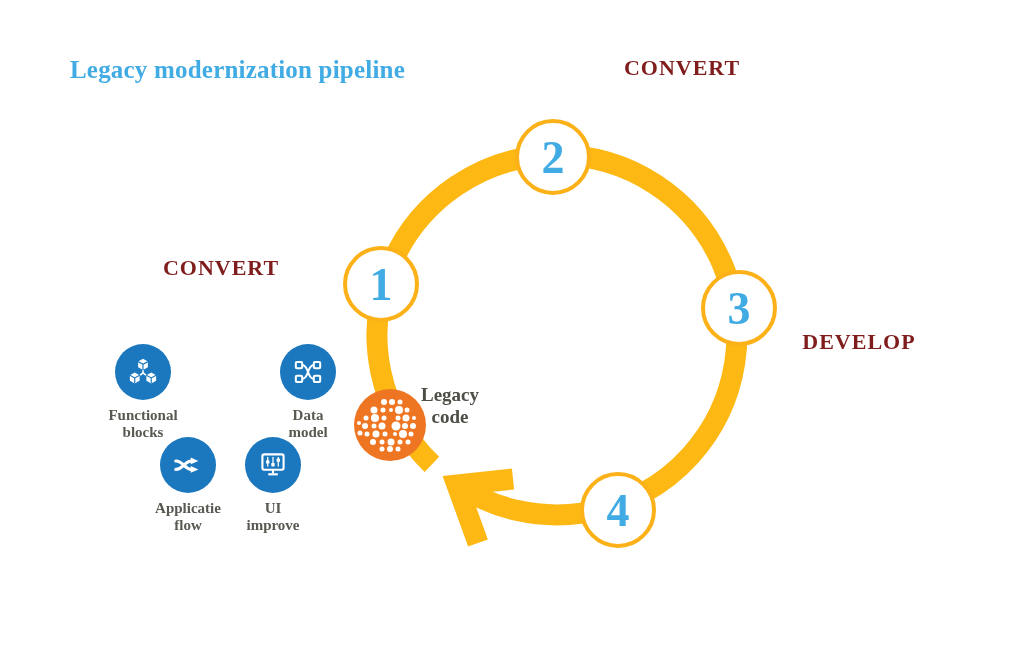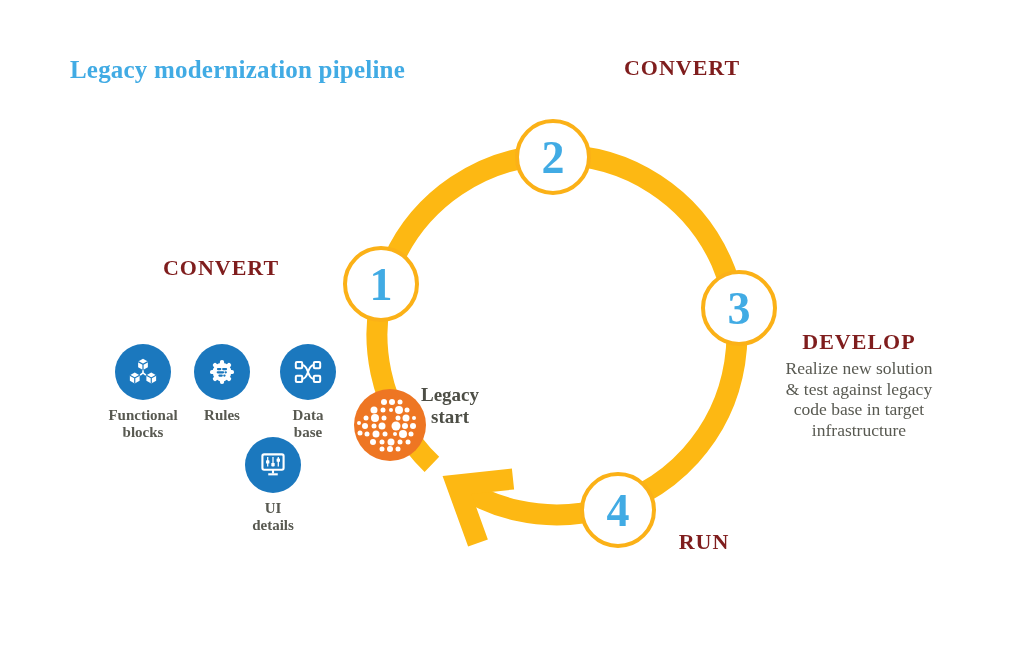--- a/index.html
+++ b/index.html
@@ -94,21 +94,21 @@
         <circle cx="18" cy="17" r="2.5"></circle>
       <circle cx="-8" cy="24" r="2.5"></circle>
         <circle cx="0" cy="24" r="3"></circle>
         <circle cx="8" cy="24" r="2.5"></circle>
       <circle cx="-31" cy="-2" r="2"></circle>
         <circle cx="-30" cy="8" r="2.5"></circle>
     </g>
   </svg>
 
   <div class="legacy-label">Legacy
-start</div>
+code</div>
 
   <div class="num-circle" style="left:343px;top:246px;">
     <span>1</span>
   </div>
   <div class="num-circle" style="left:515px;top:119px;">
     <span>2</span>
   </div>
   <div class="num-circle" style="left:701px;top:270px;">
     <span>3</span>
   </div>
@@ -119,28 +119,23 @@
   <div class="step-block" style="left:96px;top:255px;width:250px;">
     <div class="step-heading">CONVERT</div>
   </div>
 
   <div class="step-block" style="left:557px;top:55px;width:250px;">
     <div class="step-heading">CONVERT</div>
   </div>
 
   <div class="step-block" style="left:745px;top:329px;width:228px;">
     <div class="step-heading">DEVELOP</div>
-    <div class="step-desc">Realize new solution
-&amp; test against legacy
-code base in target
-infrastructure</div>
   </div>
 
   <div class="step-block" style="left:545px;top:529px;width:318px;">
-    <div class="step-heading">RUN</div>
   </div>
 
   <div class="icon-item" style="left:83px;top:344px;">
     <div class="icon-circle">
       <svg width="36" height="36" viewBox="-17 -17 34 34">
         <g transform="translate(0,-7.2)">
           <polygon points="0,-5.2 4.6,-2.6 4.6,2.6 0,5.2 -4.6,2.6 -4.6,-2.6" fill="#fff"></polygon>
           <path d="M-4.6,-2.6 L0,0 L4.6,-2.6 M0,0 L0,5.2" stroke="#1B78BE" stroke-width="1.1" fill="none"></path>
         </g>
         <g transform="translate(-7.8,5.6)">
@@ -151,71 +146,66 @@
           <polygon points="0,-5.2 4.6,-2.6 4.6,2.6 0,5.2 -4.6,2.6 -4.6,-2.6" fill="#fff"></polygon>
           <path d="M-4.6,-2.6 L0,0 L4.6,-2.6 M0,0 L0,5.2" stroke="#1B78BE" stroke-width="1.1" fill="none"></path>
         </g>
         <path d="M0,0.8 L0,-1.6 M0,0.8 L-2.7,3 M0,0.8 L2.7,3" stroke="#fff" stroke-width="1.5" fill="none"></path>
       </svg>
     </div>
     <div class="icon-label">Functional
 blocks</div>
   </div>
 
-  <div class="icon-item" style="left:162px;top:344px;">
-    <div class="icon-circle">
-      <svg width="36" height="36" viewBox="-17 -17 34 34">
-        <g fill="#fff">
-          <rect x="-2" y="-11.3" width="4" height="22.6" rx="1.8"></rect>
-          <rect x="-2" y="-11.3" width="4" height="22.6" rx="1.8" transform="rotate(45)"></rect>
-          <rect x="-2" y="-11.3" width="4" height="22.6" rx="1.8" transform="rotate(90)"></rect>
-          <rect x="-2" y="-11.3" width="4" height="22.6" rx="1.8" transform="rotate(135)"></rect>
-          <circle r="8.8"></circle>
-        </g>
-        <g stroke="#1B78BE" stroke-width="2.1" stroke-linecap="round" fill="none">
-          <path d="M-3.8,-2.8 L-1.6,-2.8 M1.1,-2.8 L3.8,-2.8"></path>
-          <path d="M-4,0.3 L1,0.3 M3.4,0.3 L3.6,0.3"></path>
-          <path d="M-2.4,3.4 L-0.2,3.4 M2.2,3.4 L2.4,3.4"></path>
-        </g>
-      </svg>
-    </div>
-    <div class="icon-label">Rules</div>
-  </div>
 
   <div class="icon-item" style="left:248px;top:344px;">
     <div class="icon-circle">
       <svg width="36" height="36" viewBox="-17 -17 34 34">
         <g stroke="#fff" stroke-width="1.9" fill="none">
           <rect x="-11.5" y="-9.5" width="6" height="6" rx="1"></rect>
           <rect x="-11.5" y="3.5" width="6" height="6" rx="1"></rect>
           <rect x="5.5" y="-9.5" width="6" height="6" rx="1"></rect>
           <rect x="5.5" y="3.5" width="6" height="6" rx="1"></rect>
           <path d="M-5.5,-6.5 C1,-6.5 -1,6.5 5.5,6.5"></path>
           <path d="M-5.5,6.5 C1,6.5 -1,-6.5 5.5,-6.5"></path>
         </g>
       </svg>
     </div>
     <div class="icon-label">Data
-base</div>
-  </div>
-
+model</div>
+  </div>
+
+  <div class="icon-item" style="left:128px;top:437px;">
+    <div class="icon-circle">
+      <svg width="36" height="36" viewBox="-17 -17 34 34">
+        <g stroke="#fff" stroke-width="3" fill="none" stroke-linecap="round">
+          <path d="M-11.5,-3.8 C-4.5,-3.8 -3,4.2 3,4.2"></path>
+          <path d="M-11.5,4.2 C-4.5,4.2 -3,-3.8 3,-3.8"></path>
+        </g>
+        <path d="M2.6,1 L9.8,4.2 L2.6,7.4 Z" fill="#fff"></path>
+        <path d="M2.6,-7 L9.8,-3.8 L2.6,-0.6 Z" fill="#fff"></path>
+      </svg>
+    </div>
+    <div class="icon-label">Applicatie
+flow</div>
+  </div>
 
   <div class="icon-item" style="left:213px;top:437px;">
     <div class="icon-circle">
       <svg width="36" height="36" viewBox="-17 -17 34 34">
         <g stroke="#fff" fill="none">
           <rect x="-10" y="-10" width="20" height="14.5" rx="1.6" stroke-width="2"></rect>
           <path d="M-5,-7.5 L-5,1.5 M0,-7.5 L0,1.5 M5,-7.5 L5,1.5" stroke-width="1.2"></path>
           <path d="M0,4.5 L0,8" stroke-width="2"></path>
           <path d="M-4.5,8.8 L4.5,8.8" stroke-width="2"></path>
         </g>
         <g fill="#fff">
           <rect x="-6.6" y="-4.6" width="3.2" height="3.2" rx="0.6"></rect>
           <rect x="-1.6" y="-2" width="3.2" height="3.2" rx="0.6"></rect>
           <rect x="3.4" y="-6.2" width="3.2" height="3.2" rx="0.6"></rect>
         </g>
       </svg>
     </div>
     <div class="icon-label">UI
-details</div>
+improve</div>
   </div>
 
 </div>
 
 </body></html>

